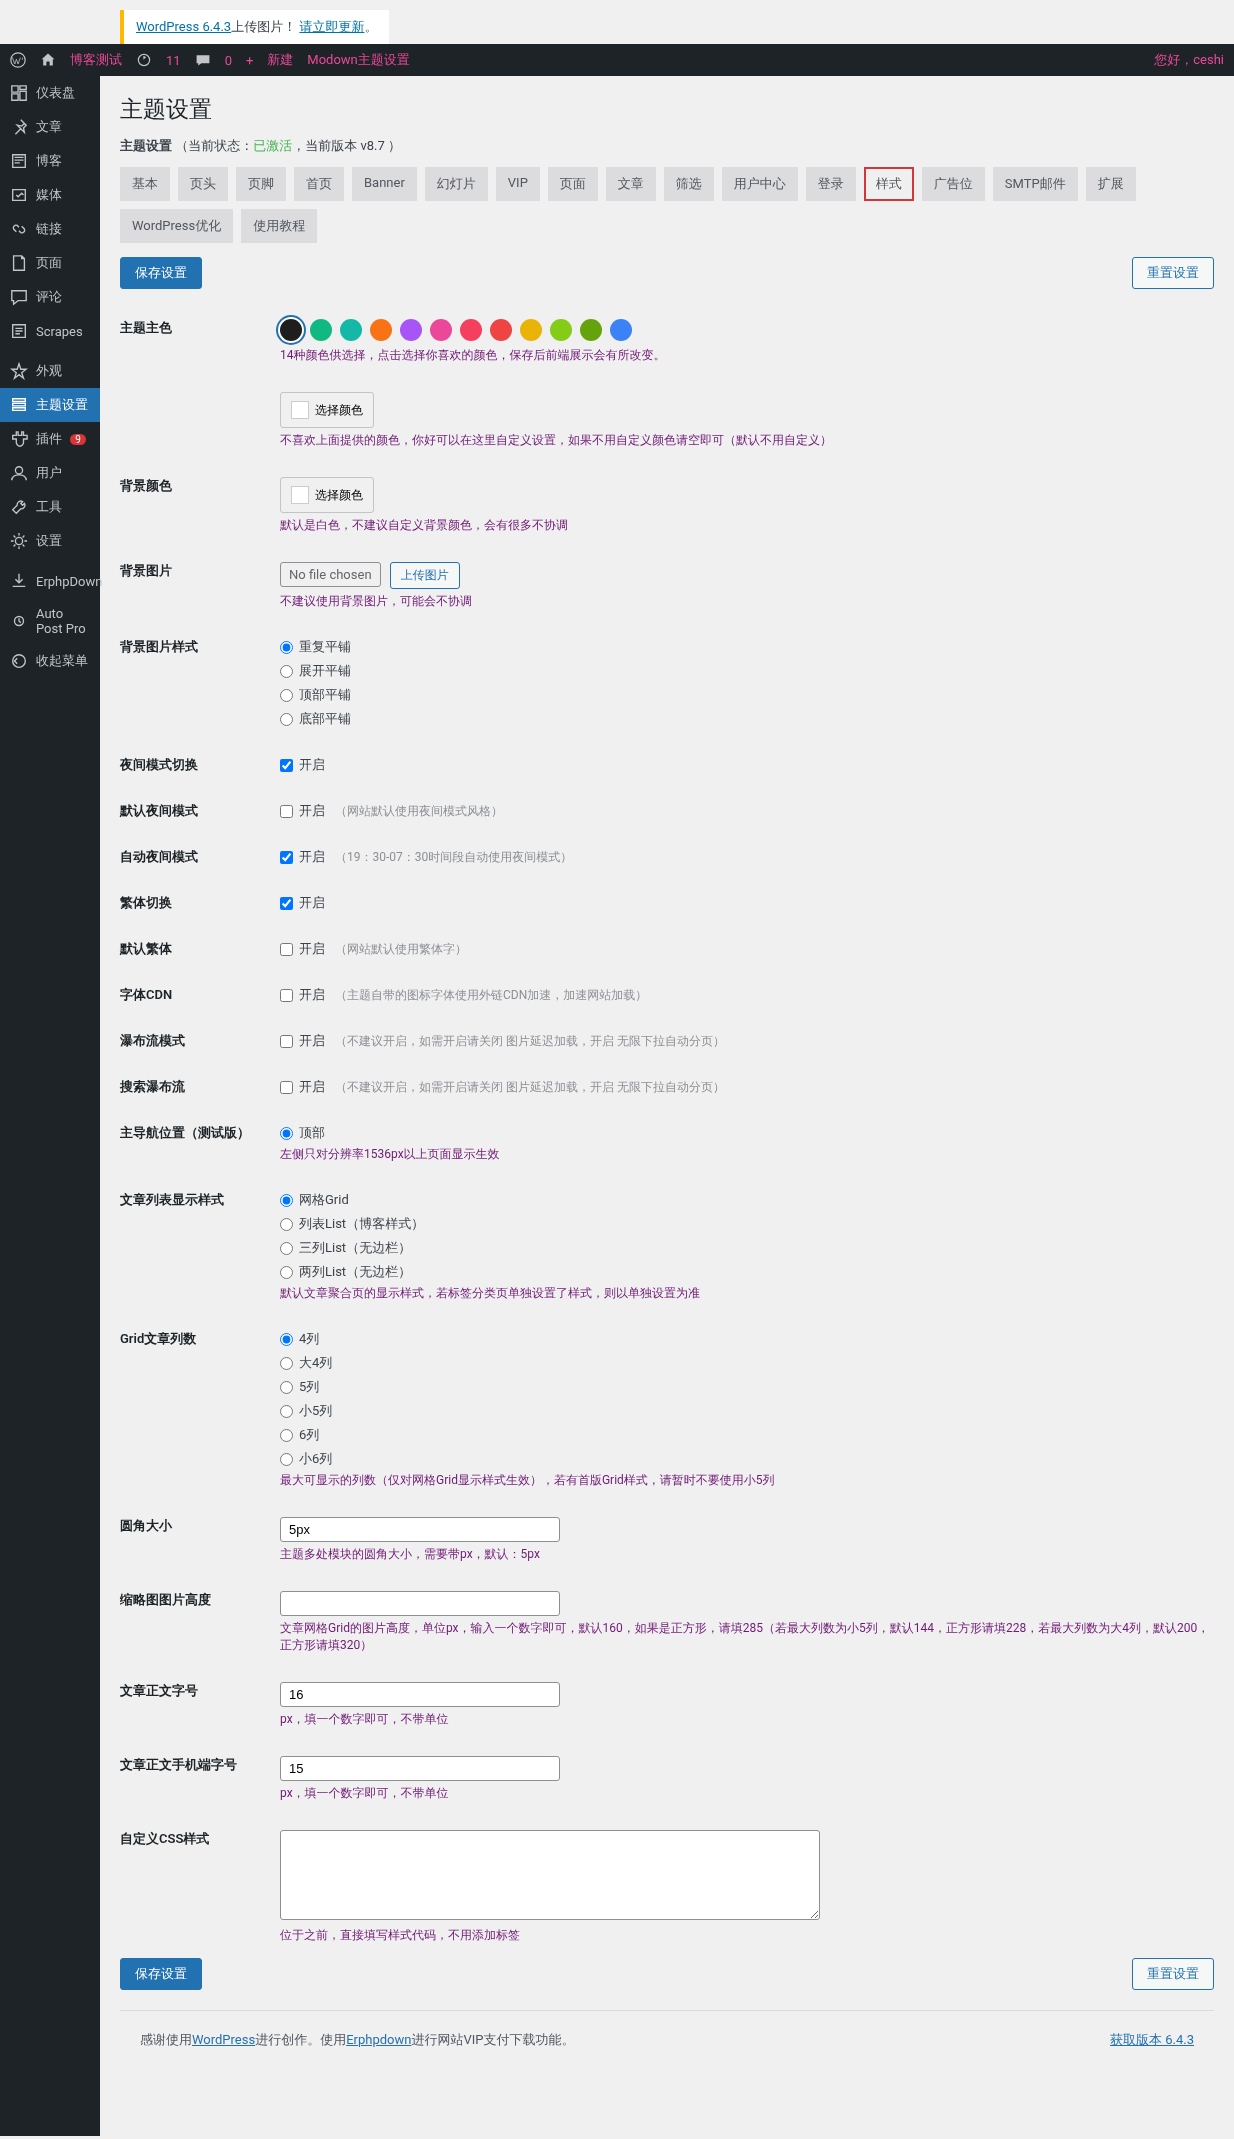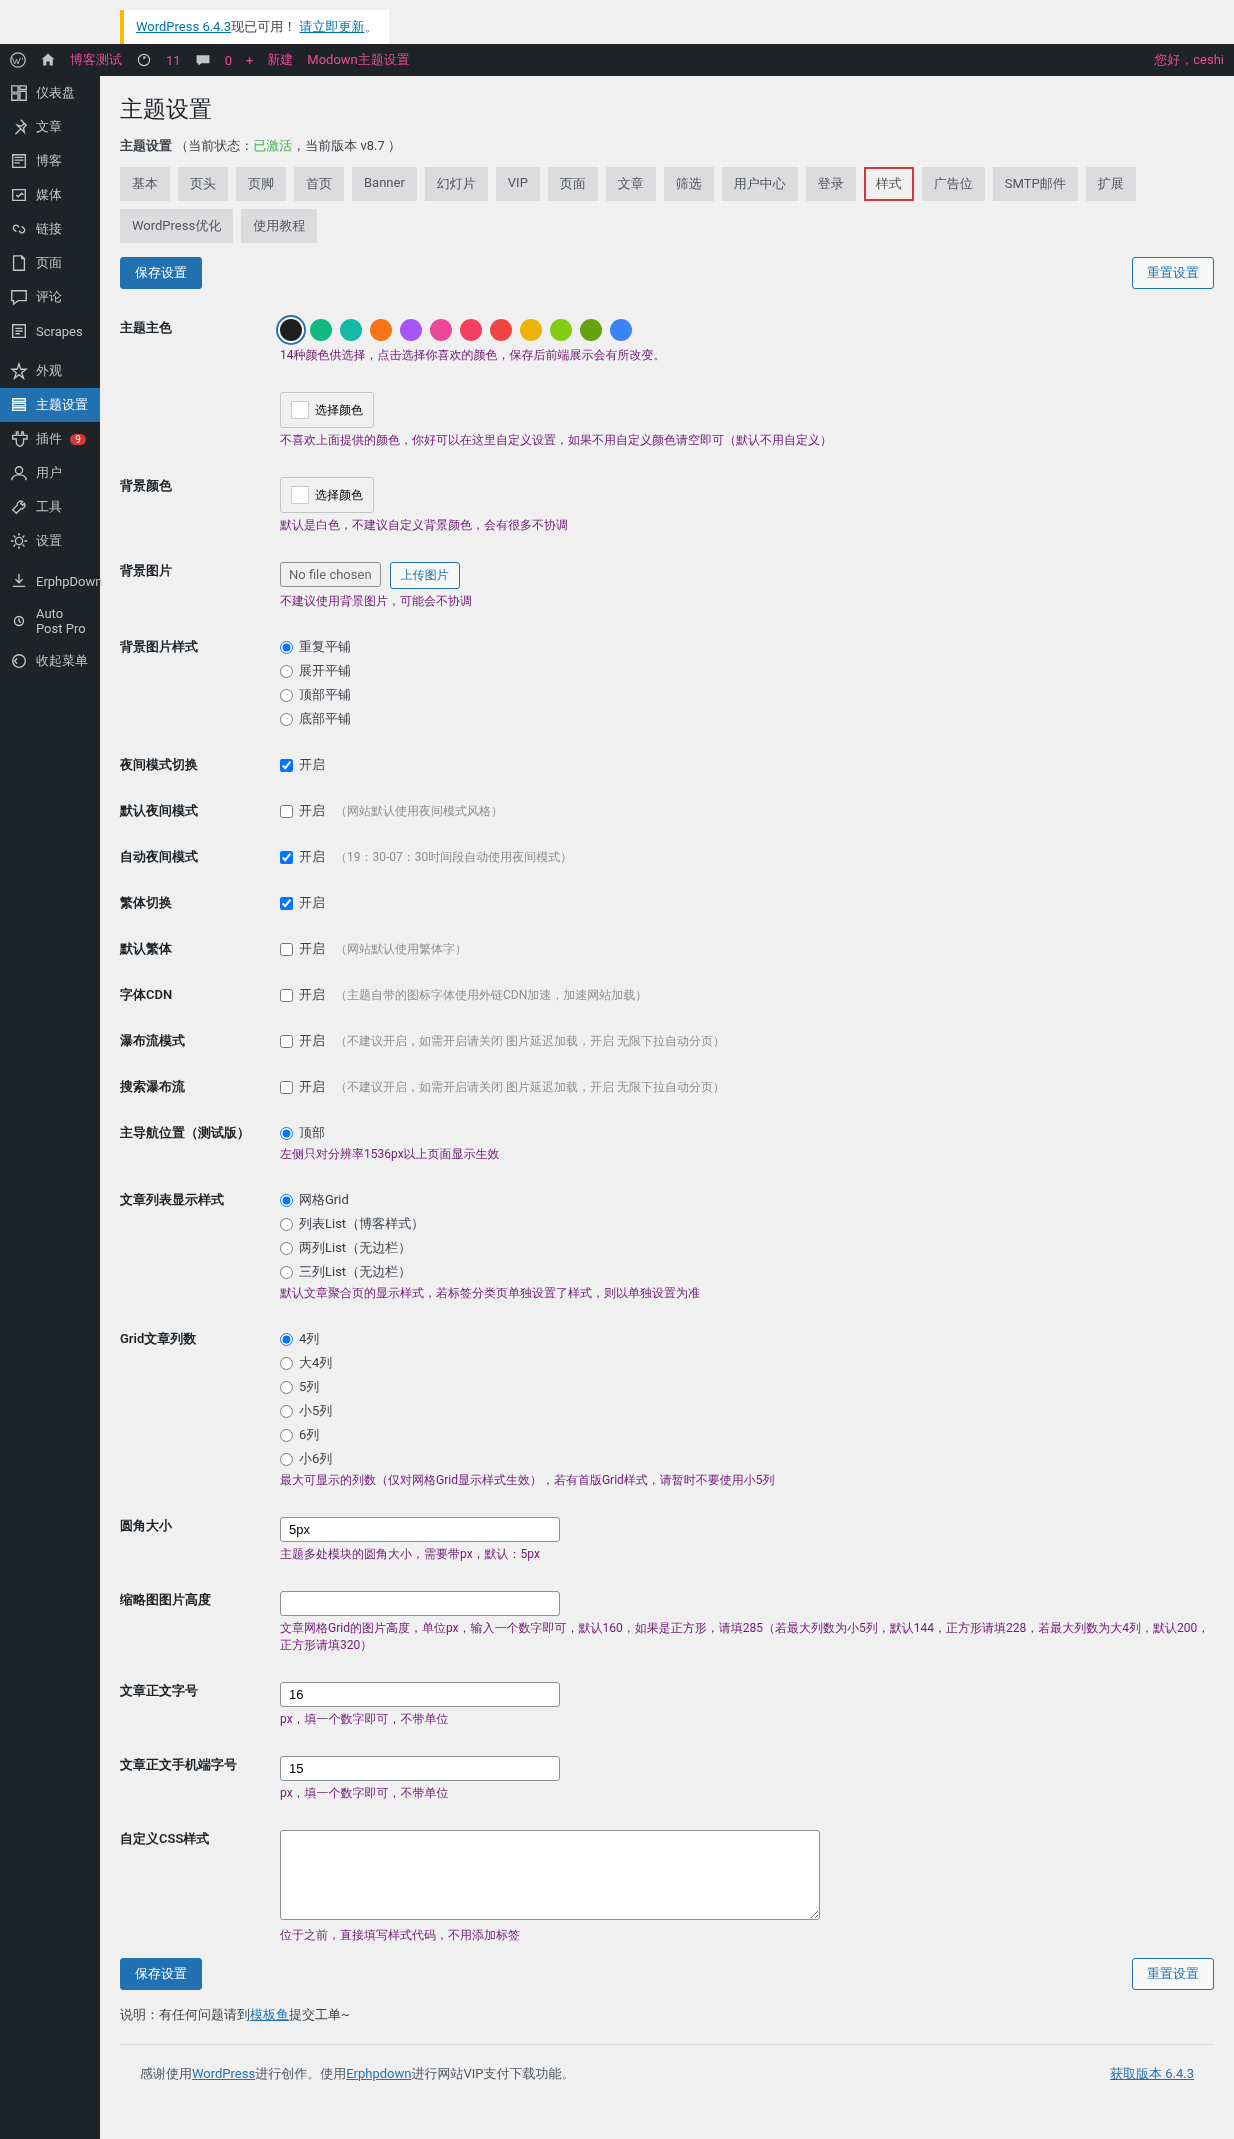--- a/index.html
+++ b/index.html
@@ -51,21 +51,21 @@
 .help-text a{color:#2271b1;text-decoration:underline}
 .footer{display:flex;justify-content:space-between;padding:20px;font-size:13px;color:#50575e;border-top:1px solid #dcdcde;margin-top:20px}
 .footer a{color:#2271b1;text-decoration:underline}
 </style>
 </head>
 <body>
 
 
 
 <div class="update-nag">
-  <a>WordPress 6.4.3</a><span>现已可用！</span>
+  <a>WordPress 6.4.3</a><span>上传图片！</span>
   <a>请立即更新</a>。
 </div>
 
 <div class="admin-bar">
   <div class="admin-bar-left">
     <span class="admin-bar-item">
         <svg viewBox="0 0 20 20">
           <circle cx="10" cy="10" r="9" fill="none" stroke="#c3c4c7" stroke-width="1.5"></circle>
           <path d="M3 7l3 8 2-6 2 6 3-8M15 7c1 0 1 2 0 3" stroke="#c3c4c7" fill="none"></path>
         </svg>
@@ -398,25 +398,25 @@
             <label class="radio-item">
               <input type="radio" name="liststyle" checked="" style="">
               <span>网格Grid</span>
             </label>
             <label class="radio-item">
               <input type="radio" name="liststyle" style="">
               <span>列表List（博客样式）</span>
             </label>
             <label class="radio-item">
               <input type="radio" name="liststyle" style="">
+              <span>三列List（无边栏）</span>
+            </label>
+            <label class="radio-item">
+              <input type="radio" name="liststyle" style="">
               <span>两列List（无边栏）</span>
-            </label>
-            <label class="radio-item">
-              <input type="radio" name="liststyle" style="">
-              <span>三列List（无边栏）</span>
             </label>
           </div>
           <div class="desc">默认文章聚合页的显示样式，若标签分类页单独设置了样式，则以单独设置为准</div>
         </div>
     </div>
     <div class="form-row">
         <div class="form-label">Grid文章列数</div>
       <div class="form-control">
           <div class="radio-group" id="rg-gridcols">
             <label class="radio-item">
@@ -465,23 +465,20 @@
     </div>
     <div class="form-row">
         <div class="form-label">自定义CSS样式</div>
       <div class="form-control"><textarea style=""></textarea><div class="desc">位于之前，直接填写样式代码，不用添加标签</div></div>
     </div>
 
     <div class="button-row">
       <button class="btn-primary">保存设置</button>
       <button class="btn-secondary">重置设置</button>
     </div>
-    <div class="help-text">
-      <span>说明：有任何问题请到</span><a>模板鱼</a><span>提交工单~</span>
-    </div>
 
     <div class="footer">
       <div>
         <span>感谢使用</span><a>WordPress</a><span>进行创作。使用</span><a>Erphpdown</a><span>进行网站VIP支付下载功能。</span>
       </div>
       <a>获取版本 6.4.3</a>
     </div>
   </div>
 </div>
 

